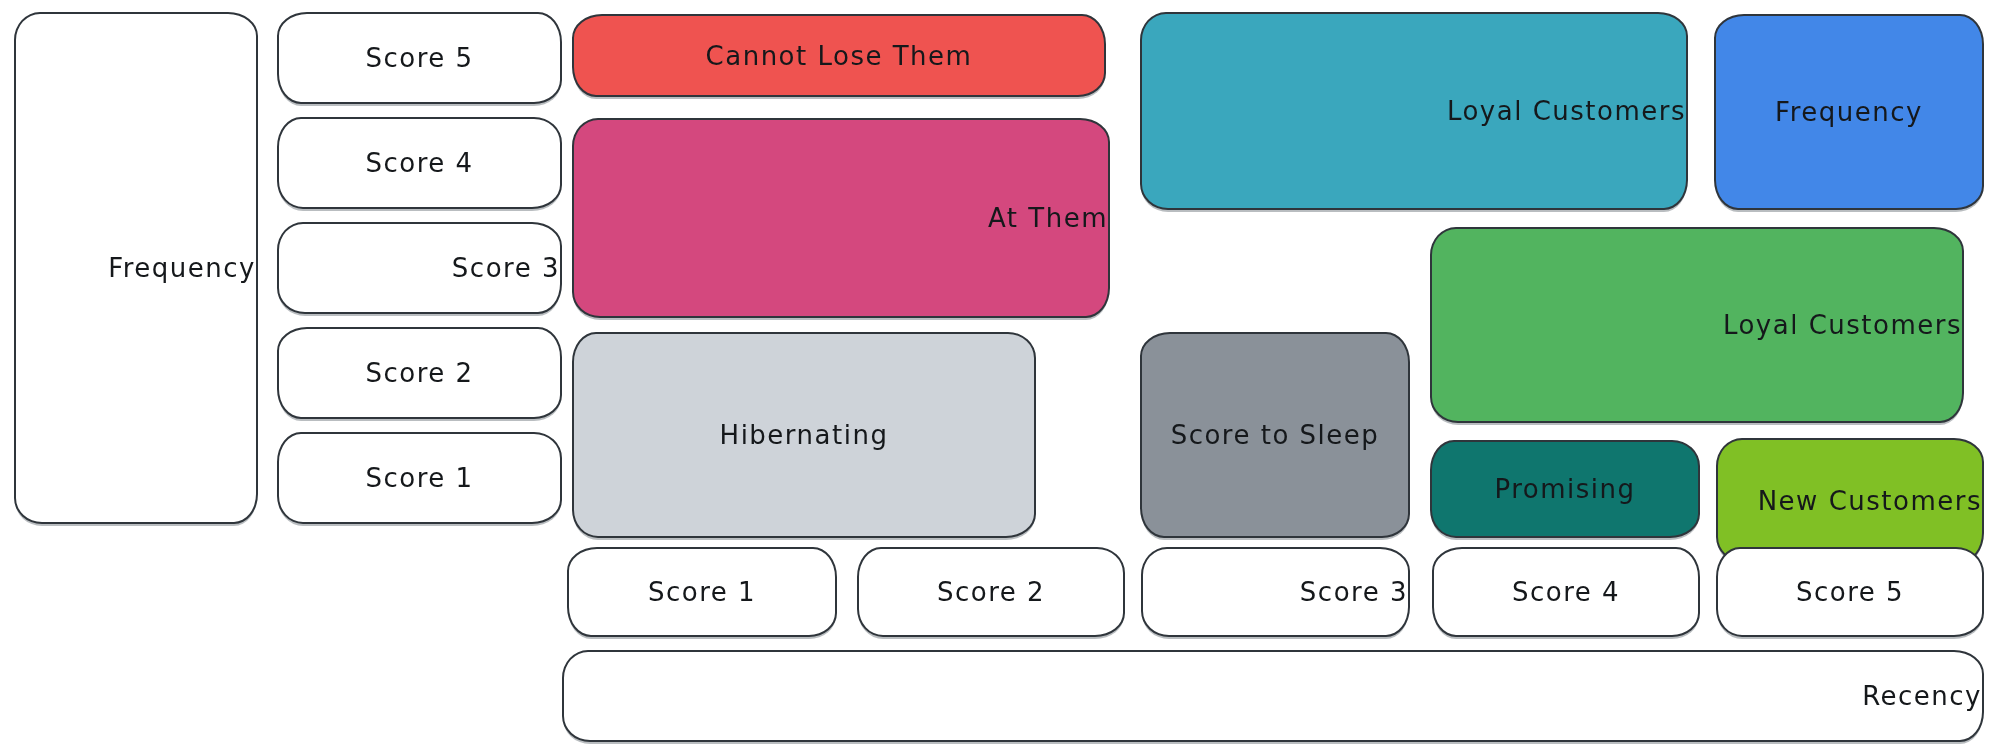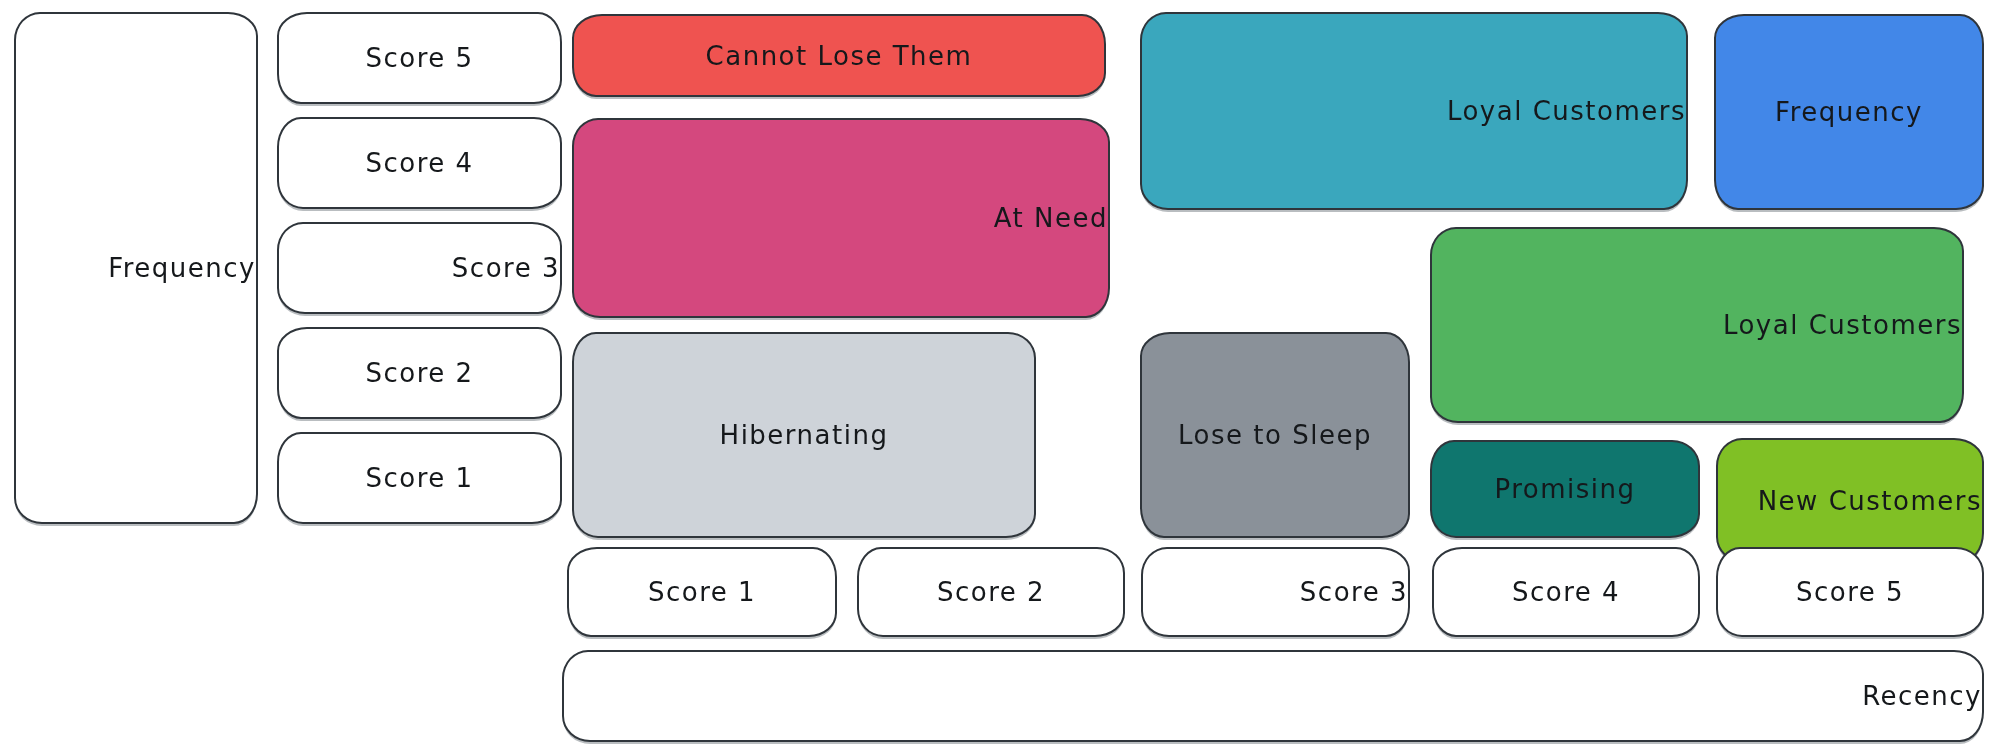--- a/index.html
+++ b/index.html
@@ -82,42 +82,42 @@
   </div>
   <div class="box rC fs-4">
     <span>Score 1</span>
   </div>
 
   <div class="box rB seg-cannot-lose" style="background-color: rgb(239, 83, 80);">
     <span>Cannot Lose Them</span>
   </div>
 
   <div class="box rA seg-at-risk" style="background-color: rgb(212, 72, 126);">
-    <span>At Need</span>
+    <span>At Them</span>
   </div>
 
   <div class="box rC seg-hibernating" style="background-color: rgb(206, 211, 217);">
     <span>Hibernating</span>
   </div>
 
   <div class="box rA seg-loyal-top" style="background-color: rgb(58, 167, 189);">
     <span>Loyal Customers</span>
   </div>
 
   <div class="box rB seg-champions" style="background-color: rgb(66, 135, 232);">
     <span>Frequency</span>
   </div>
 
 
   <div class="box rA seg-loyal-right" style="background-color: rgb(82, 180, 95);">
     <span>Loyal Customers</span>
   </div>
 
   <div class="box rB seg-about-sleep" style="background-color: rgb(138, 145, 153);">
-    <span>Lose to Sleep</span>
+    <span>Score to Sleep</span>
   </div>
 
   <div class="box rC seg-promising" style="background-color: #0f766e;">
     <span>Promising</span>
   </div>
 
   <div class="box rA seg-new-cust" style="background-color: rgb(128, 192, 37);">
     <span>New Customers</span>
   </div>
 

